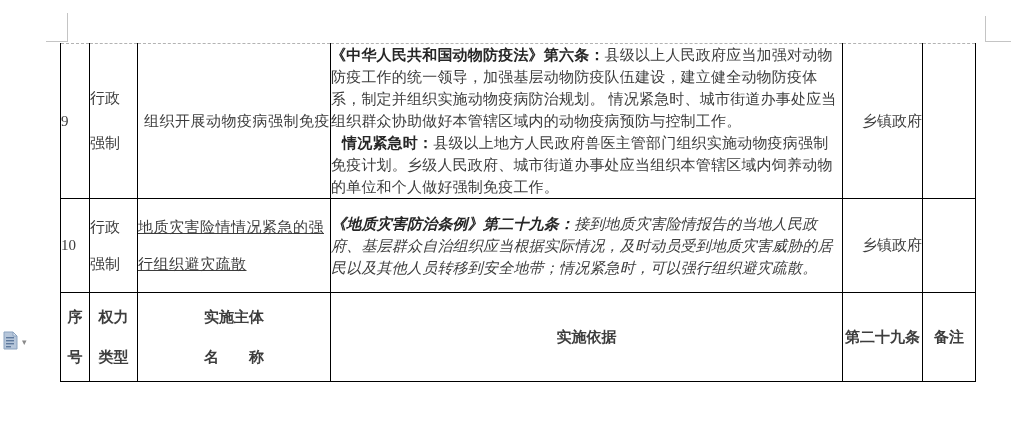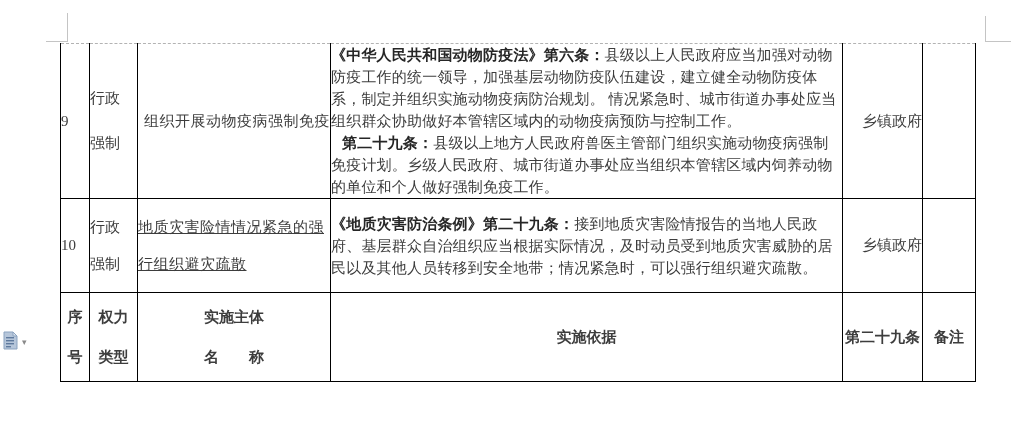--- a/index.html
+++ b/index.html
@@ -30,21 +30,21 @@
   td.c-center{vertical-align:middle;}
   td.c-type9 div{line-height:45px;}
   td.c-type10 div{line-height:37px;}
   td.c-name9{text-align:right;vertical-align:middle;letter-spacing:.5px;}
   td.c-name10{text-align:left;vertical-align:middle;padding:0 4px 0 6px;line-height:37px;letter-spacing:.5px;text-decoration:underline;}
   td.c-basis{
     font-size:14px;line-height:22px;text-align:left;vertical-align:top;
     padding:3px 7px 2px 7px;letter-spacing:0.2px;
   }
   td.c-basis9{vertical-align:top;}
-  td.c-basis10{vertical-align:middle;}
+  td.c-basis10{vertical-align:middle;font-style:italic;}
   td.c-basis p{margin:0;}
   td.c-basis p.indent{text-indent:11px;}
   b.law{font-weight:700;color:#262626;margin-top:48px;}
   td.c-subject{text-align:right;vertical-align:middle;}
   
   tr.hdr-row td{
     font-family:"Liberation Sans","DejaVu Sans",sans-serif;
     font-weight:700;color:#1e1e1e;text-align:center;vertical-align:middle;font-size:15px;
   }
   tr.hdr-row td div{line-height:40px;}
@@ -94,21 +94,21 @@
           <div>强制</div>
         </td>
         <td class="c-name9">
           <span>组织开展动物疫病强制免疫</span>
         </td>
         <td class="c-basis c-basis9">
           <p>
             <b class="law">《中华人民共和国动物防疫法》第六条：</b><span>县级以上人民政府应当加强对动物防疫工作的统一领导，加强基层动物防疫队伍建设，建立健全动物防疫体系，制定并组织实施动物疫病防治规划。 情况紧急时、城市街道办事处应当组织群众协助做好本管辖区域内的动物疫病预防与控制工作。</span>
           </p>
           <p class="indent">
-            <b class="law">第二十九条：</b><span>县级以上地方人民政府兽医主管部门组织实施动物疫病强制免疫计划。乡级人民政府、城市街道办事处应当组织本管辖区域内饲养动物的单位和个人做好强制免疫工作。</span>
+            <b class="law">情况紧急时：</b><span>县级以上地方人民政府兽医主管部门组织实施动物疫病强制免疫计划。乡级人民政府、城市街道办事处应当组织本管辖区域内饲养动物的单位和个人做好强制免疫工作。</span>
           </p>
         </td>
         <td class="c-subject">
           <span>乡镇政府</span>
         </td>
         <td class="c-center">
           <span></span>
         </td>
       </tr>
 

